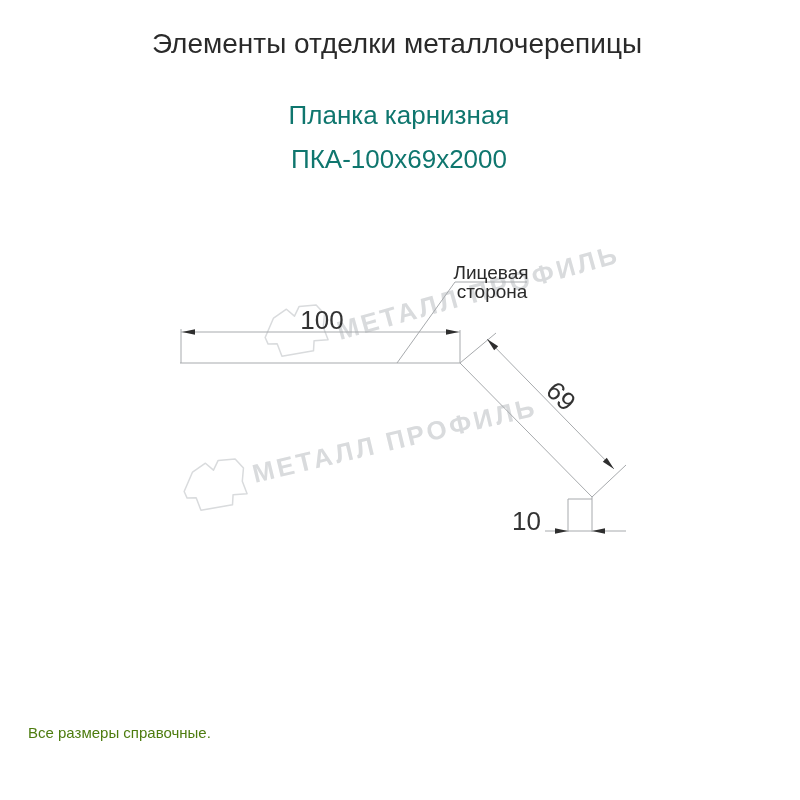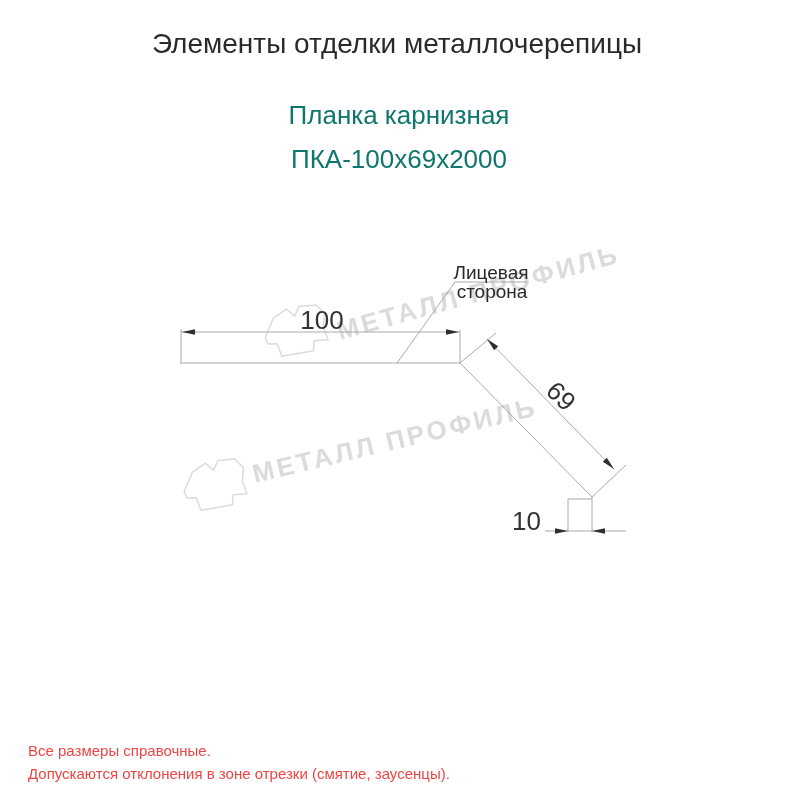--- a/index.html
+++ b/index.html
@@ -4,21 +4,21 @@
 <style>
   html,body{margin:0;padding:0;background:#ffffff;}
   .page{position:relative;width:800px;height:792px;background:#ffffff;overflow:hidden;
         font-family:"Liberation Sans", sans-serif;color:#2a2a2a;}
   .title{position:absolute;top:28px;left:0;width:794px;text-align:center;
          font-size:28px;color:#2a2a2a;}
   .subtitle{position:absolute;left:0;width:798px;text-align:center;font-size:26px;color:#0f766e;}
   .subtitle.line1{top:100px;}
   .subtitle.line2{top:144px;}
   .diagram{position:absolute;left:0;top:0;}
-  .footer{position:absolute;left:28px;top:739px;font-size:15px;line-height:23px;color:#ef4444;}
+  .footer{position:absolute;left:28px;top:721px;font-size:15px;line-height:23px;color:#4d7c0f;}
   
   .wm-text{font-family:"Liberation Sans",sans-serif;font-weight:bold;font-size:26px;
            letter-spacing:3px;fill:#d9dbdd;}
   .wm-logo{fill:none;stroke:#d9dbdd;stroke-width:1.5;stroke-linejoin:round;}
   .dline{stroke:#a7aaad;stroke-width:1;fill:none;}
   .dimtext{font-family:"Liberation Sans",sans-serif;font-size:26px;fill:#333333;}
   .lbltext{font-family:"Liberation Sans",sans-serif;font-size:19px;fill:#2a2a2a;}
   .arrow{fill:#2e2e2e;stroke:none;}
 </style>
 </head>
@@ -75,16 +75,15 @@
 
     <g>
       <path class="dline" d="M527,282 H455 L397,363"></path>
       <text class="lbltext" x="491" y="279" text-anchor="middle">Лицевая</text>
       <text class="lbltext" x="492" y="298" text-anchor="middle">сторона</text>
     </g>
   </svg>
 
   <div class="footer">
     <div>Все размеры справочные.</div>
-    <div>Допускаются отклонения в зоне отрезки (смятие, заусенцы).</div>
   </div>
 
 </div>
 
 </body></html>

